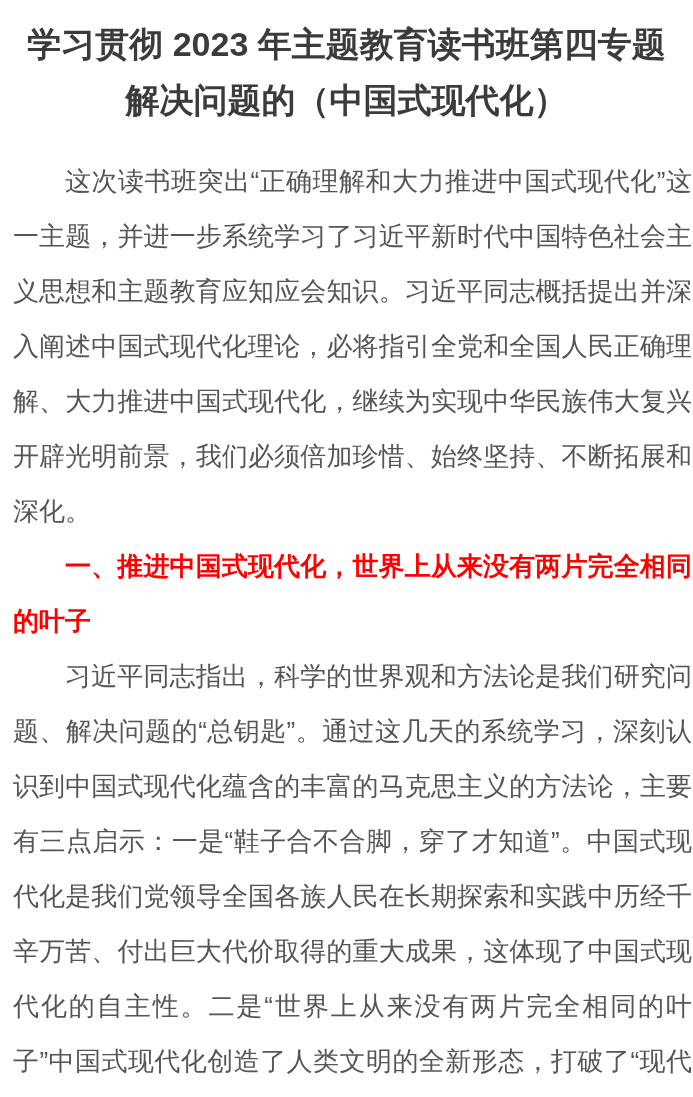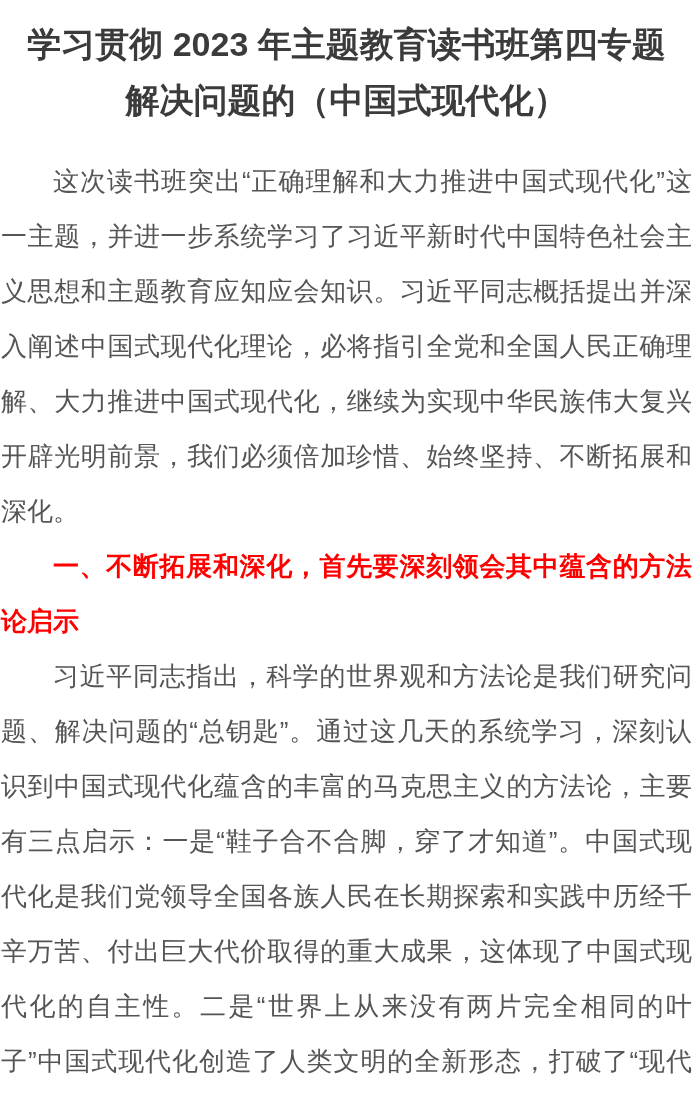--- a/index.html
+++ b/index.html
@@ -32,33 +32,34 @@
   }
   .para {
     margin: 0;
     font-size: 26px;
     line-height: 55px;
     text-align: justify;
     text-indent: 2em;
     color: var(--body-color, #555555);
     word-break: break-all;
     overflow-wrap: anywhere;
+    padding-left: 12px;
   }
   .para.section-heading {
     font-weight: 700;
     color: var(--heading-color, #ff0000);
   }
 </style>
 </head>
 <body>
 
 <div class="doc">
   <h1 class="doc-title">
     <span class="title-line">学习贯彻 2023 年主题教育读书班第四专题</span>
     <span class="title-line">解决问题的（中国式现代化）</span>
   </h1>
 
   <p class="para">这次读书班突出“正确理解和大力推进中国式现代化”这一主题，并进一步系统学习了习近平新时代中国特色社会主义思想和主题教育应知应会知识。习近平同志概括提出并深入阐述中国式现代化理论，必将指引全党和全国人民正确理解、大力推进中国式现代化，继续为实现中华民族伟大复兴开辟光明前景，我们必须倍加珍惜、始终坚持、不断拓展和深化。</p>
 
-  <p class="para section-heading">一、不断拓展和深化，首先要深刻领会其中蕴含的方法论启示</p>
+  <p class="para section-heading">一、推进中国式现代化，世界上从来没有两片完全相同的叶子</p>
 
   <p class="para">习近平同志指出，科学的世界观和方法论是我们研究问题、解决问题的“总钥匙”。通过这几天的系统学习，深刻认识到中国式现代化蕴含的丰富的马克思主义的方法论，主要有三点启示：一是“鞋子合不合脚，穿了才知道”。中国式现代化是我们党领导全国各族人民在长期探索和实践中历经千辛万苦、付出巨大代价取得的重大成果，这体现了中国式现代化的自主性。二是“世界上从来没有两片完全相同的叶子”中国式现代化创造了人类文明的全新形态，打破了“现代化＝西方化”的迷思，是对世界现代化理论和实践的重大创新，进</p>
 </div>
 
 </body></html>

